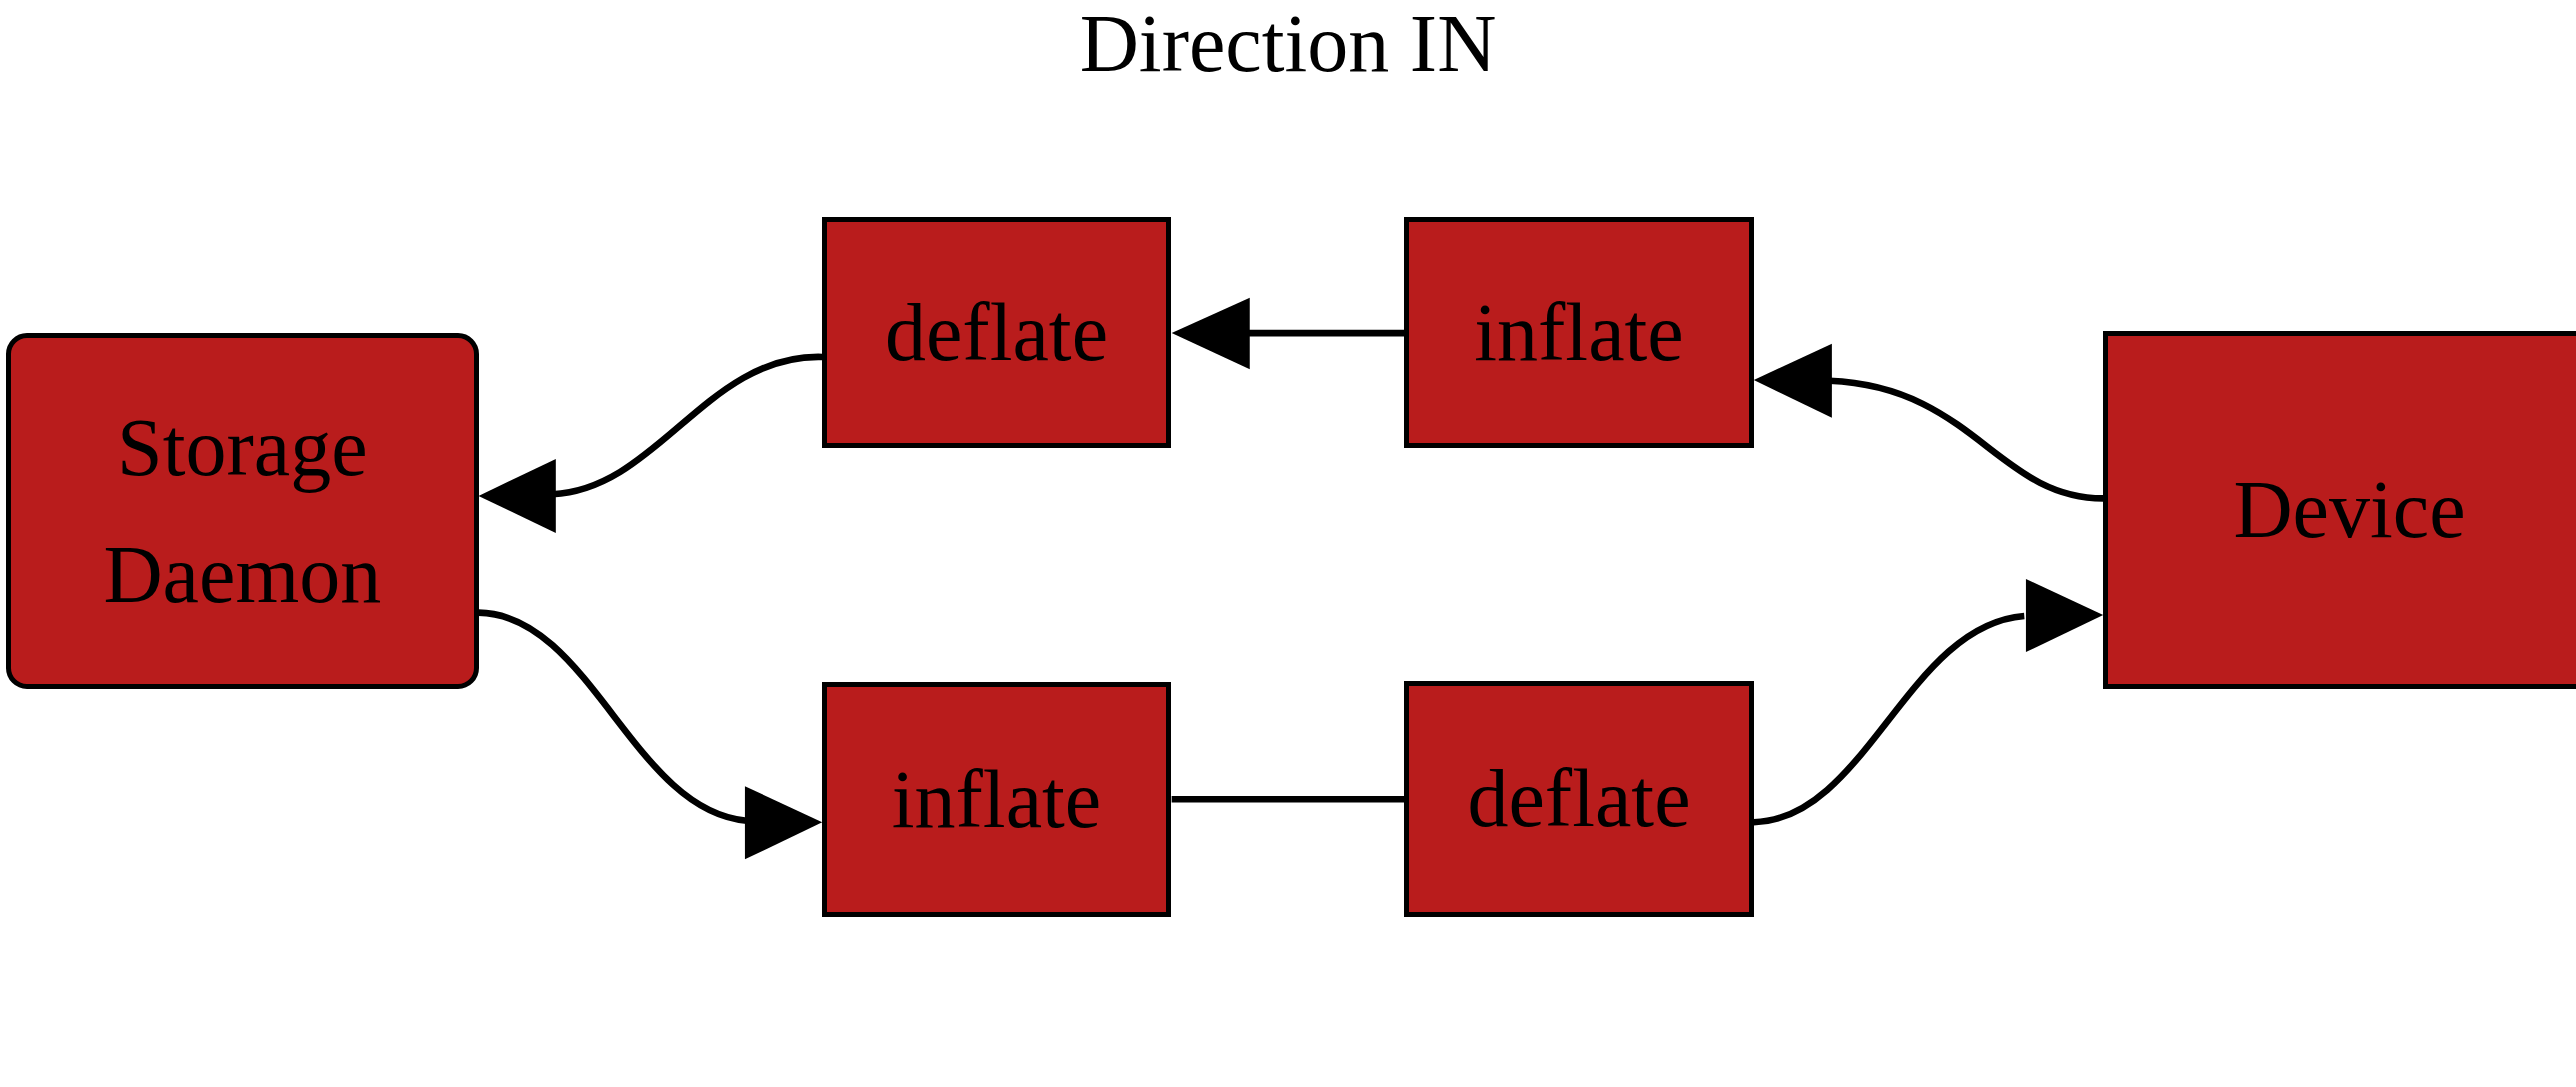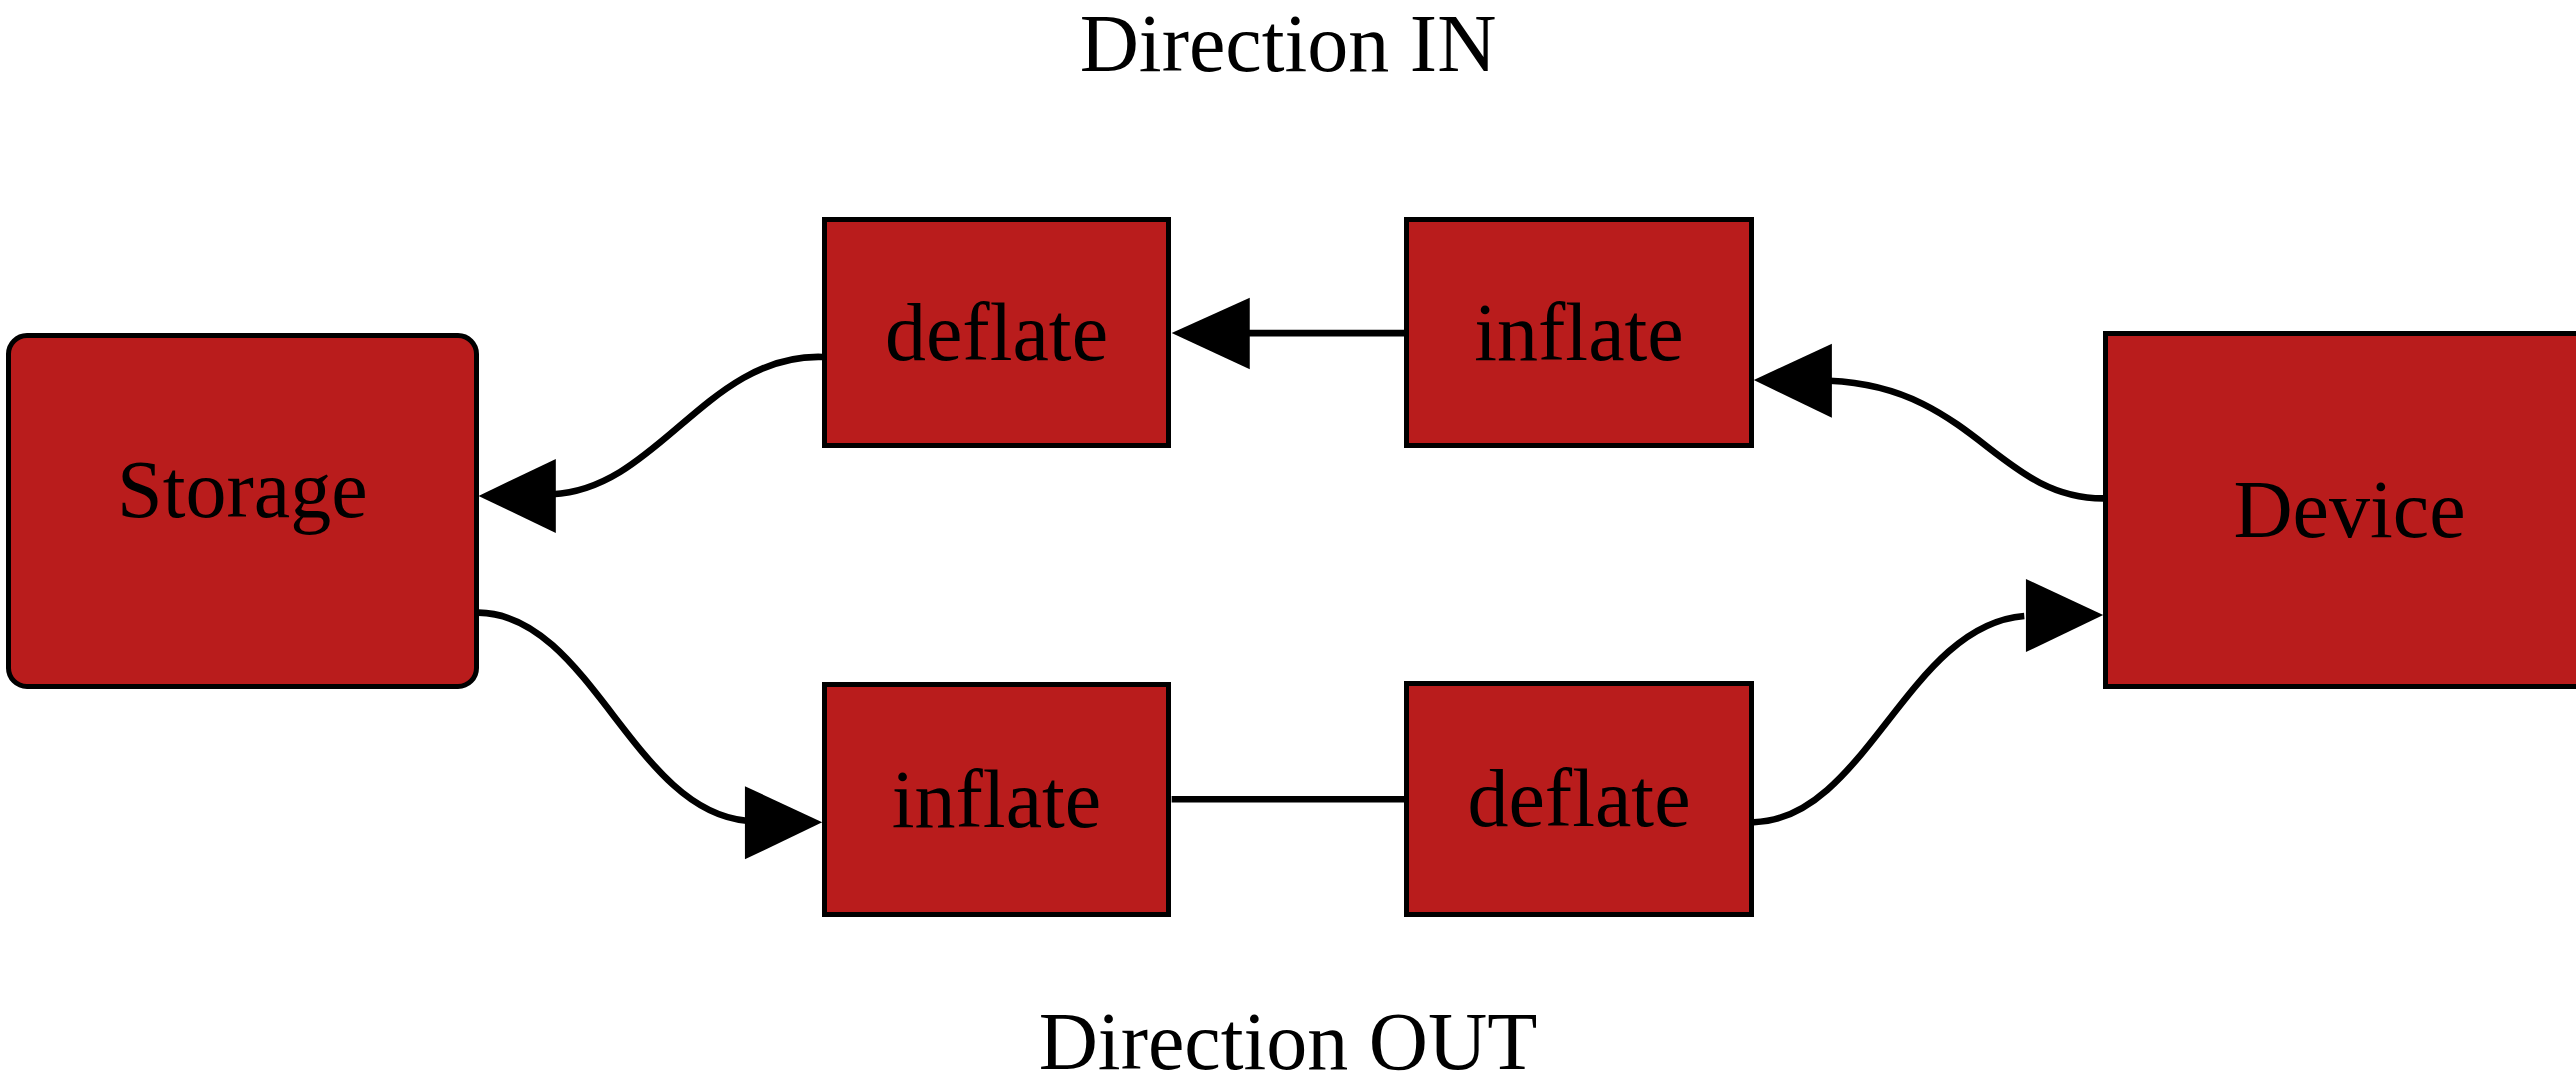--- a/index.html
+++ b/index.html
@@ -154,20 +154,21 @@
 
     <g>
       <path class="edge-path" d="M 2133 1000 C 2270 996 2320 760 2462 749"></path>
       <polygon class="edge-head" points="2558,748 2464,704 2464,793"></polygon>
     </g>
 
   </svg>
 
   <div class="node two-line" id="node-storage-daemon">
     <span class="node-line">Storage</span>
+    <span class="node-line">Daemon</span>
   </div>
 
   <div class="node" id="node-deflate-in">
     <span class="node-line">deflate</span>
   </div>
 
   <div class="node" id="node-inflate-in">
     <span class="node-line">inflate</span>
   </div>
 
@@ -176,16 +177,15 @@
   </div>
 
   <div class="node" id="node-inflate-out">
     <span class="node-line">inflate</span>
   </div>
 
   <div class="node" id="node-deflate-out">
     <span class="node-line">deflate</span>
   </div>
 
-  <div class="caption" id="caption-out">Direction OUT</div>
 
 </div>
 
 
 </body></html>

